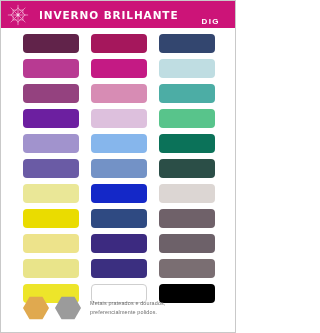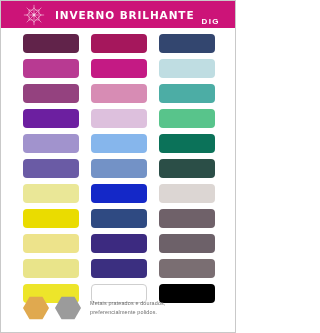--- a/index.html
+++ b/index.html
@@ -23,21 +23,20 @@
     overflow: hidden;
   }
   
   .header {
     position: relative;
     height: 27px;
     background: #cc1478;
     display: flex;
     align-items: center;
     overflow: hidden;
-    padding-left: 16px;
   }
   .snowflake {
     width: 26px;
     height: 26px;
     margin-left: 4px;
     flex: 0 0 auto;
     display: block;
   }
   .header-title {
     color: #ffffff;

